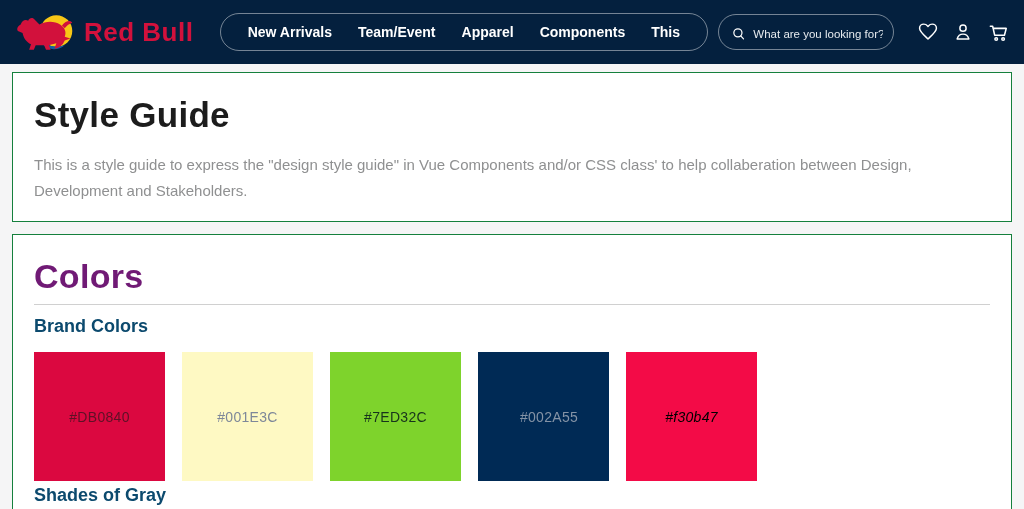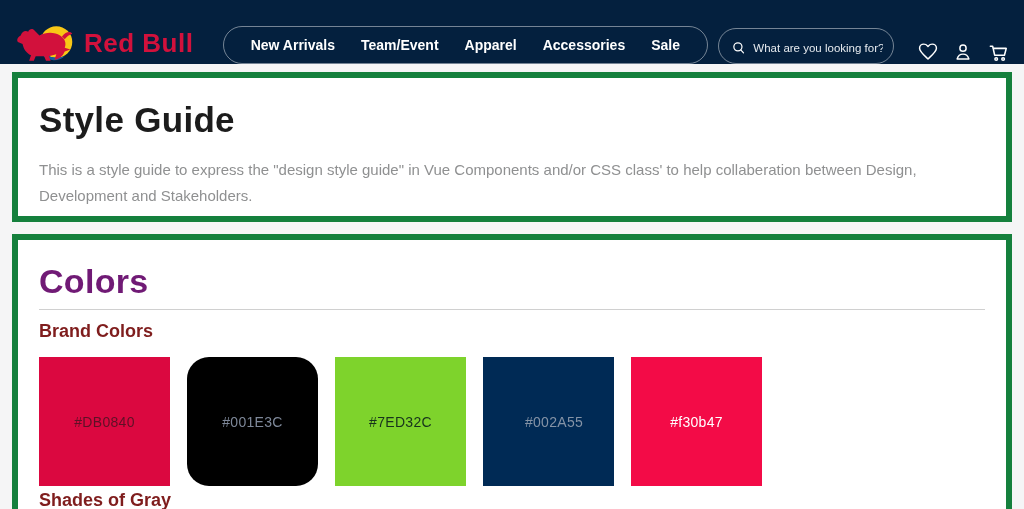--- a/index.html
+++ b/index.html
@@ -8,21 +8,21 @@
     overflow: hidden;
     background: #f5f5f6;
     font-family: "Liberation Sans", sans-serif;
   }
 
   
   .header {
     height: 64px;
     background: #04203e;
     display: flex;
-    align-items: flex-end;
+    align-items: center;
     padding: 0 14px 0 16px;
   }
   .logo {
     display: flex;
     align-items: center;
     gap: 8px;
     cursor: pointer;
     flex: 0 0 auto;
   }
   .wordmark {
@@ -80,21 +80,21 @@
   .icon-btn {
     background: none; border: none; cursor: pointer;
     width: 24px; height: 24px;
     display: flex; align-items: center; justify-content: center;
     padding: 0;
   }
 
   
   .card {
     background: #ffffff;
-    border: 6px solid #15803d;
+    border: 1px solid #15803d;
     margin: 0 12px;
     padding: 22px 21px;
   }
   .card.intro { margin-top: 8px; height: 150px; }
   .card.colors { margin-top: 12px; height: 400px; }
 
   .page-title {
     font-size: 35px;
     font-weight: 700;
     color: #1c1c1c;
@@ -117,21 +117,21 @@
     margin-bottom: 8px;
   }
   .divider {
     border: none;
     border-top: 1px solid #d0d0d0;
     margin-bottom: 11px;
   }
   .sub-title {
     font-size: 18px;
     font-weight: 700;
-    color: #7f1d1d;
+    color: #0c4a6e;
     margin-bottom: 15px;
   }
   .swatch-row {
     display: flex;
     gap: 17px;
     margin-bottom: 4px;
   }
   .swatch {
     width: 131px;
     height: 129px;
@@ -153,22 +153,22 @@
       <path d="M5 14 C6 10 10 8 13 10 C14 7 18 6 20 9 L25 14 C32 10 41 10 47 14 C52 17 54 22 52 27 L58 29 L52 31 C50 36 46 39 41 40 L43 34 L35 36 L37 41 L32 41 L30 36 L21 36 L19 41 L14 41 L16 35 C11 33 8 28 7 23 L2 21 C0 18 3 15 5 14 Z" fill="#d2113c"></path>
       <path d="M49 15 C53 10 58 9 60 12 C57 13 54 15 52 18 Z" fill="#d2113c"></path>
     </svg>
     <span class="wordmark">Red Bull</span>
   </div>
 
   <nav class="nav-pill">
     <a class="nav-item">New Arrivals</a>
     <a class="nav-item">Team/Event</a>
     <a class="nav-item">Apparel</a>
-    <a class="nav-item">Accessories</a>
-    <a class="nav-item">Sale</a>
+    <a class="nav-item">Components</a>
+    <a class="nav-item">This</a>
   </nav>
 
   <div class="search-pill">
     <svg width="18" height="18" viewBox="0 0 20 20" fill="none" stroke="#ffffff" stroke-width="1.6" stroke-linecap="round">
       <circle cx="9" cy="8.5" r="5.3"></circle>
       <line x1="13" y1="12.8" x2="16.3" y2="16.3"></line>
     </svg>
     <input type="text" placeholder="What are you looking for?" style="">
   </div>
 
@@ -202,29 +202,29 @@
 
   <section class="card colors">
     <h2 class="colors-title">Colors</h2>
     <hr class="divider">
     <h3 class="sub-title">Brand Colors</h3>
 
     <div class="swatch-row">
       <div class="swatch" style="background-color: rgb(219, 8, 64); color: rgb(94, 17, 38);">
         <span>#DB0840</span>
       </div>
-      <div class="swatch" style="background-color: #000000; color: rgb(126, 136, 153); border-radius: 22px;">
+      <div class="swatch" style="background-color: #fef9c3; color: rgb(126, 136, 153);">
         <span>#001E3C</span>
       </div>
       <div class="swatch" style="background-color: rgb(126, 211, 44); color: rgb(23, 51, 28);">
         <span>#7ED32C</span>
       </div>
       <div class="swatch" style="background-color: rgb(0, 42, 85); color: rgb(132, 147, 166); padding-left: 11px;">
         <span>#002A55</span>
       </div>
-      <div class="swatch" style="background-color: rgb(243, 11, 71); color: #ffffff;">
+      <div class="swatch" style="background-color: rgb(243, 11, 71); color: #000000; font-style: italic;">
         <span>#f30b47</span>
       </div>
     </div>
 
     <h3 class="sub-title">Shades of Gray</h3>
   </section>
 </main>
 
 </body></html>

